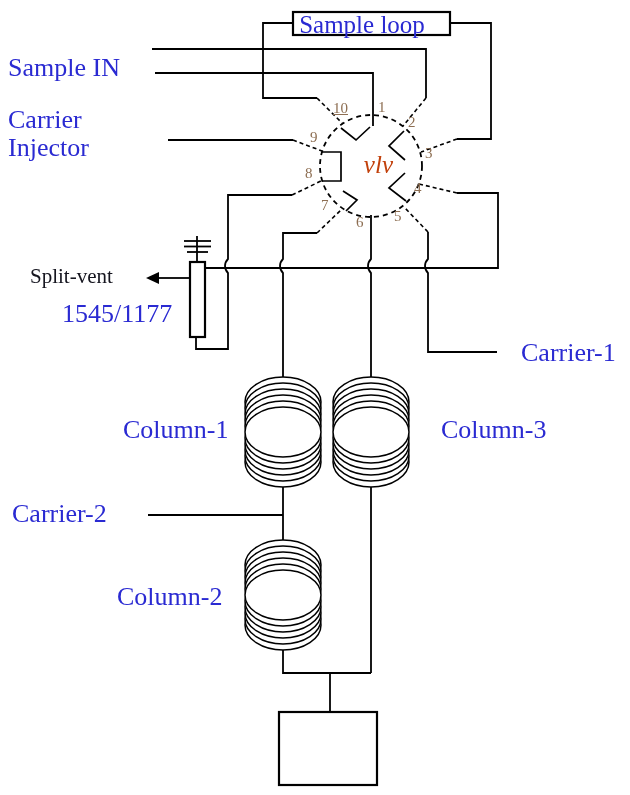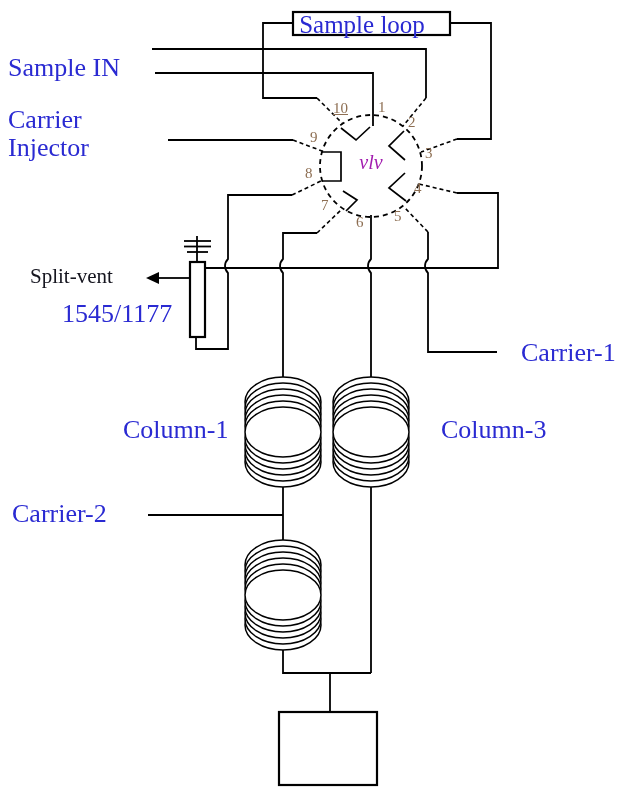--- a/index.html
+++ b/index.html
@@ -21,21 +21,21 @@
   svg .rotor{fill:none;stroke:var(--line_black);stroke-width:1.7;}
   svg .boxline{fill:#fff;stroke:var(--line_black);stroke-width:2.2;}
   svg .coil ellipse{fill:#fff;stroke:var(--line_black);stroke-width:1.5;}
   svg .arrowhead{fill:var(--line_black);stroke:none;}
   .lbl{
     position:absolute;color:var(--label_blue);font-size:26px;line-height:1.05;
     white-space:nowrap;user-select:none;
   }
   .lbl-small{font-size:21px;color:var(--split_vent_dark);}
   .lbl-box{width:138px;text-align:center;font-size:25px;}
-  .lbl-vlv{width:44px;text-align:center;font-size:20px;font-style:italic;color:#a21caf;}
+  .lbl-vlv{width:44px;text-align:right;font-size:25px;font-style:italic;color:#c2410c;}
   .port{
     position:absolute;color:var(--port_number_brown);font-size:15px;line-height:1;
     font-family:"Liberation Serif","DejaVu Serif",serif;user-select:none;
   }
 </style>
 </head>
 <body>
 
 <div class="stage">
 
@@ -147,20 +147,21 @@
 
   <div class="lbl" style="left:8px;top:54px;">Sample IN</div>
   <div class="lbl" style="left:8px;top:106px;">Carrier</div>
   <div class="lbl" style="left:8px;top:134px;">Injector</div>
   <div class="lbl lbl-small" style="left:30px;top:265px;">Split-vent</div>
   <div class="lbl" style="left:62px;top:300px;">1545/1177</div>
   <div class="lbl" style="left:521px;top:339px;">Carrier-1</div>
   <div class="lbl" style="left:123px;top:416px;">Column-1</div>
   <div class="lbl" style="left:441px;top:416px;">Column-3</div>
   <div class="lbl" style="left:12px;top:500px;">Carrier-2</div>
+  <div class="lbl" style="left:117px;top:583px;">Column-2</div>
   <div class="lbl lbl-box" style="left:293px;top:12px;">Sample loop</div>
   <div class="lbl lbl-vlv" style="left:349px;top:152px;">vlv</div>
 
   <span class="port" style="left:378px;top:100px;">1</span>
   <span class="port" style="left:408px;top:115px;">2</span>
   <span class="port" style="left:425px;top:146px;">3</span>
   <span class="port" style="left:414px;top:181px;">4</span>
   <span class="port" style="left:394px;top:209px;">5</span>
   <span class="port" style="left:356px;top:215px;">6</span>
   <span class="port" style="left:321px;top:198px;">7</span>

